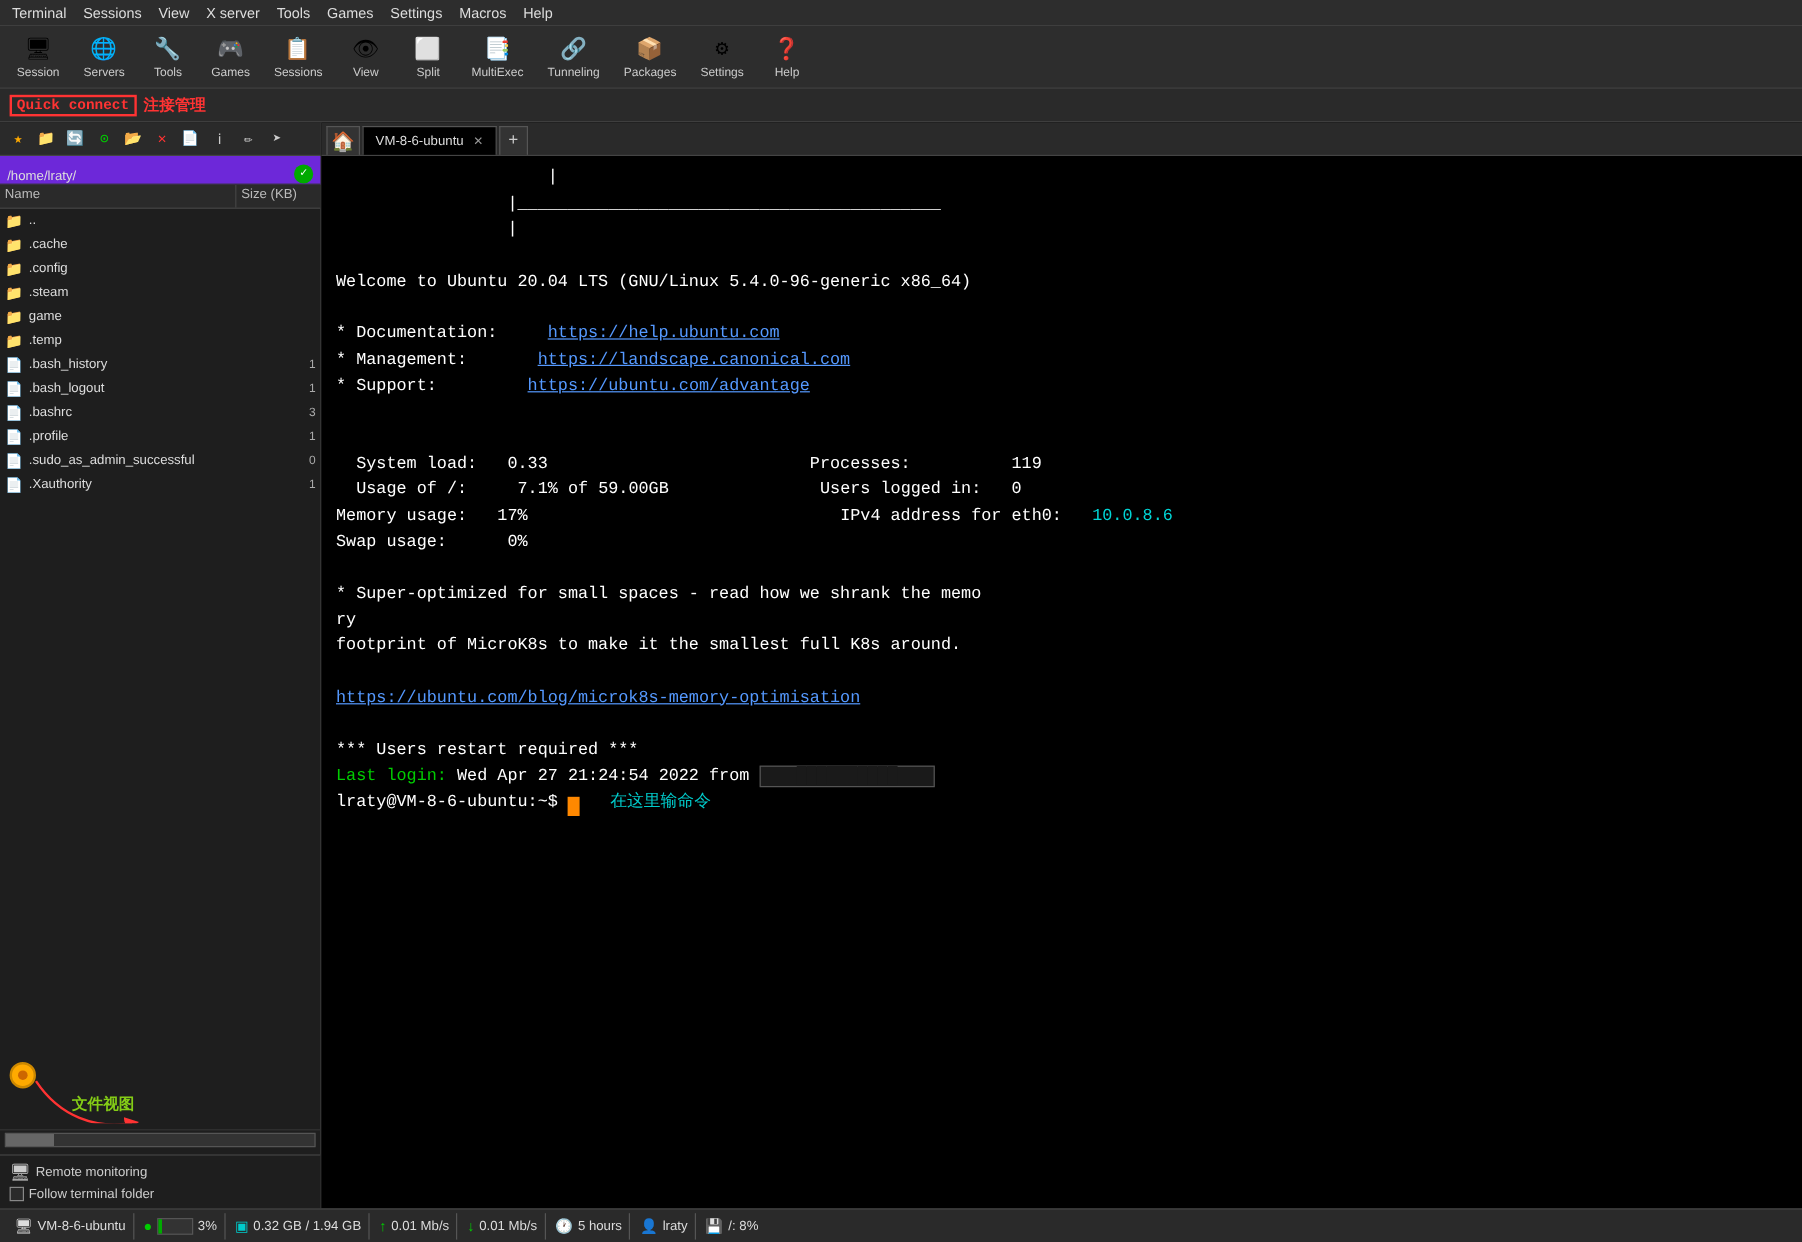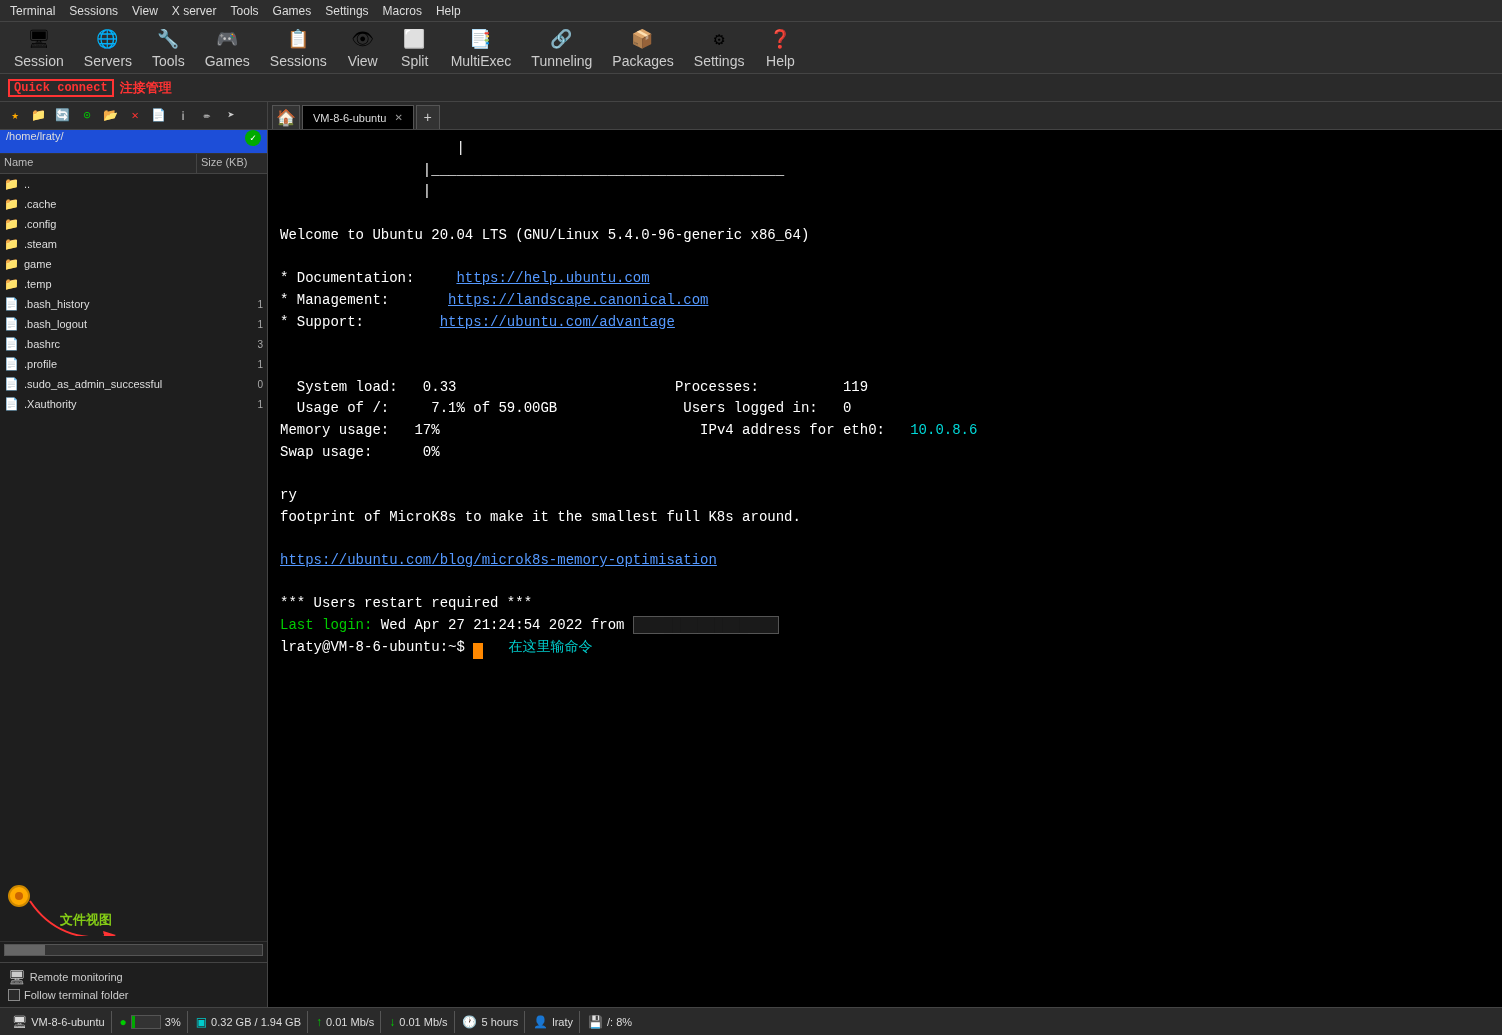--- a/index.html
+++ b/index.html
@@ -53,21 +53,21 @@
       width: 24px;
       height: 24px;
       display: flex;
       align-items: center;
       justify-content: center;
       font-size: 18px;
     }
     .toolbar-btn .label {
       color: #ccc;
       font-family: Arial, sans-serif;
-      font-size: 14px;
+      font-size: 10px;
       margin-top: 2px;
     }
 
     
     .quickbar {
       background: #2a2a2a;
       height: 28px;
       display: flex;
       align-items: center;
       padding: 0 8px;
@@ -112,24 +112,24 @@
       display: flex;
       align-items: center;
       justify-content: center;
       cursor: pointer;
       font-size: 12px;
       color: #ccc;
       border: 1px solid transparent;
     }
 
     .path-bar {
-      background: #1d4ed8;
+      background: #6d28d9;
       height: 24px;
       display: flex;
-      align-items: flex-start;
+      align-items: flex-end;
       padding: 0 6px;
       border-bottom: 1px solid #333;
       justify-content: space-between;
       gap: 44px;
     }
     .path-text {
       color: #ddd;
       font-family: Arial, sans-serif;
       font-size: 11px;
     }
@@ -628,20 +628,23 @@
         <span class="term-white">&nbsp;</span>
         <span class="term-cyan">10.0.8.6</span>
       </div>
       <div>
         <span class="term-white">  Swap usage:</span>
         <span class="term-white">&nbsp;&nbsp;&nbsp;&nbsp;</span>
         <span class="term-white">0%</span>
       </div>
       <br>
       <div>
+        <span class="term-white">  * Super-optimized for small spaces - read how we shrank the memo</span>
+      </div>
+      <div>
         <span class="term-white">ry</span>
       </div>
       <div>
         <span class="term-white">    footprint of MicroK8s to make it the smallest full K8s around.</span>
       </div>
       <br>
       <div>
         <span class="term-link">    https://ubuntu.com/blog/microk8s-memory-optimisation</span>
       </div>
       <br>

